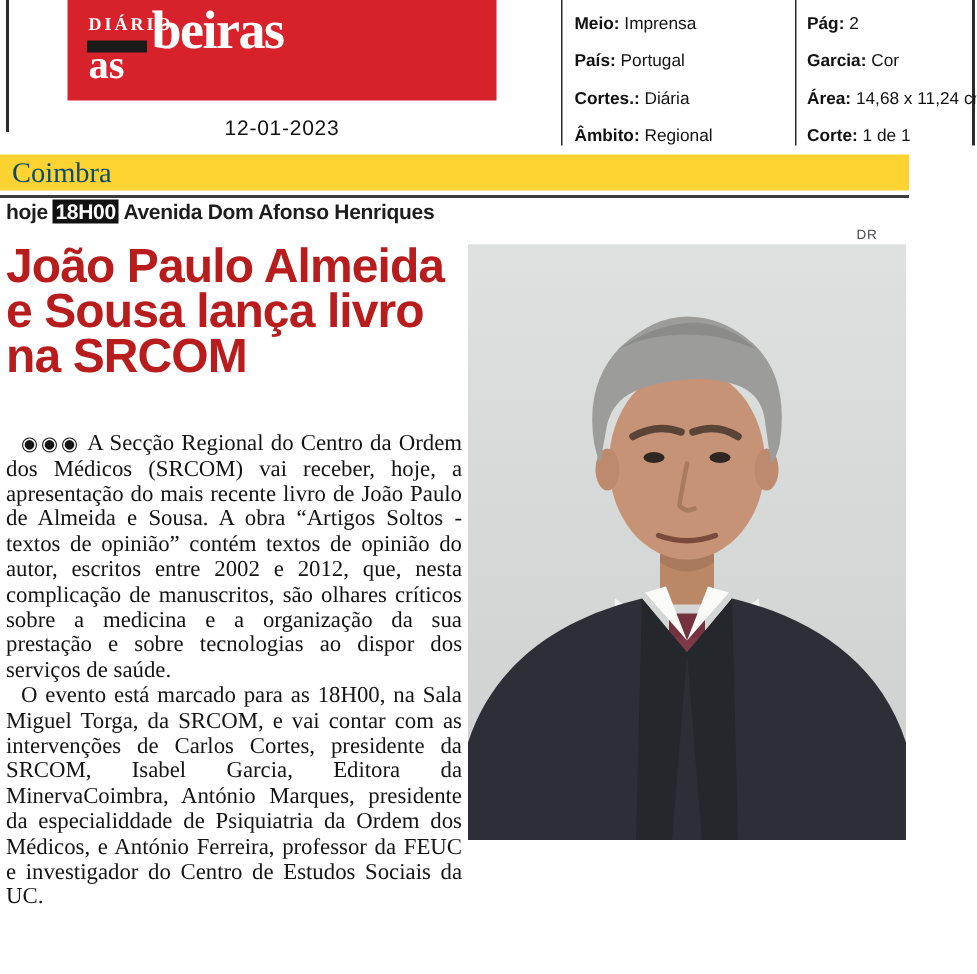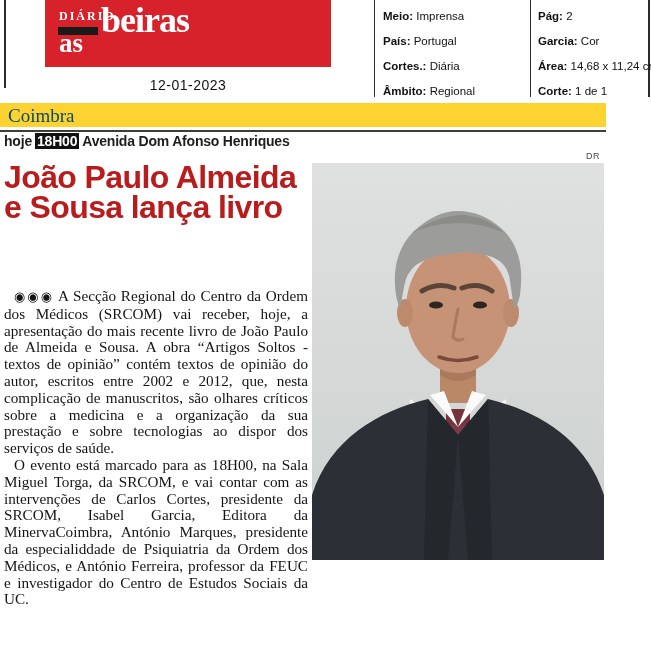--- a/index.html
+++ b/index.html
@@ -70,21 +70,21 @@
   }
   .body-copy {
     position:absolute; left:4px; top:288px; width:304px;
     font-family:"Liberation Serif", serif; font-size:15.2px; line-height:16.8px;
     color:#141414; text-align:justify;
   }
   .body-copy p { text-indent:10px; }
   .bullets { letter-spacing:1px; font-size:13px; }
 
   .photo-credit {
-    position:absolute; left:500px; top:151px; width:100px; text-align:right;
+    position:absolute; left:528px; top:151px; width:100px; text-align:center;
     font-size:9px; color:#4a4a52; letter-spacing:0.5px;
   }
   .photo {
     position:absolute; left:312px; top:163px; width:292px; height:397px;
     background:#d9dcda;
   }
   .photo svg { display:block; width:100%; height:100%; }
 </style>
 </head>
 <body>
@@ -123,20 +123,21 @@
   </div>
   <div class="section-rule"></div>
 
   <div class="event-line">
     <span>hoje</span><span class="event-time">18H00</span><span>Avenida Dom Afonso Henriques</span>
   </div>
 
   <div class="headline">
     <div>João Paulo Almeida</div>
     <div>e Sousa lança livro</div>
+    <div>na SRCOM</div>
   </div>
 
   <div class="body-copy">
     <p><span class="bullets">◉◉◉</span> <span>A Secção Regional do Centro da Ordem dos Médicos (SRCOM) vai receber, hoje, a apresentação do mais recente livro de João Paulo de Almeida e Sousa. A obra “Artigos Soltos - textos de opinião” contém textos de opinião do autor, escritos entre 2002 e 2012, que, nesta complicação de manuscritos, são olhares críticos sobre a medicina e a organização da sua prestação e sobre tecnologias ao dispor dos serviços de saúde.</span></p>
     <p>O evento está marcado para as 18H00, na Sala Miguel Torga, da SRCOM, e vai contar com as intervenções de Carlos Cortes, presidente da SRCOM, Isabel Garcia, Editora da MinervaCoimbra, António Marques, presidente da especialiddade de Psiquiatria da Ordem dos Médicos, e António Ferreira, professor da FEUC e investigador do Centro de Estudos Sociais da UC.</p>
   </div>
 
   <div class="photo-credit">DR</div>
 
   <div class="photo">

